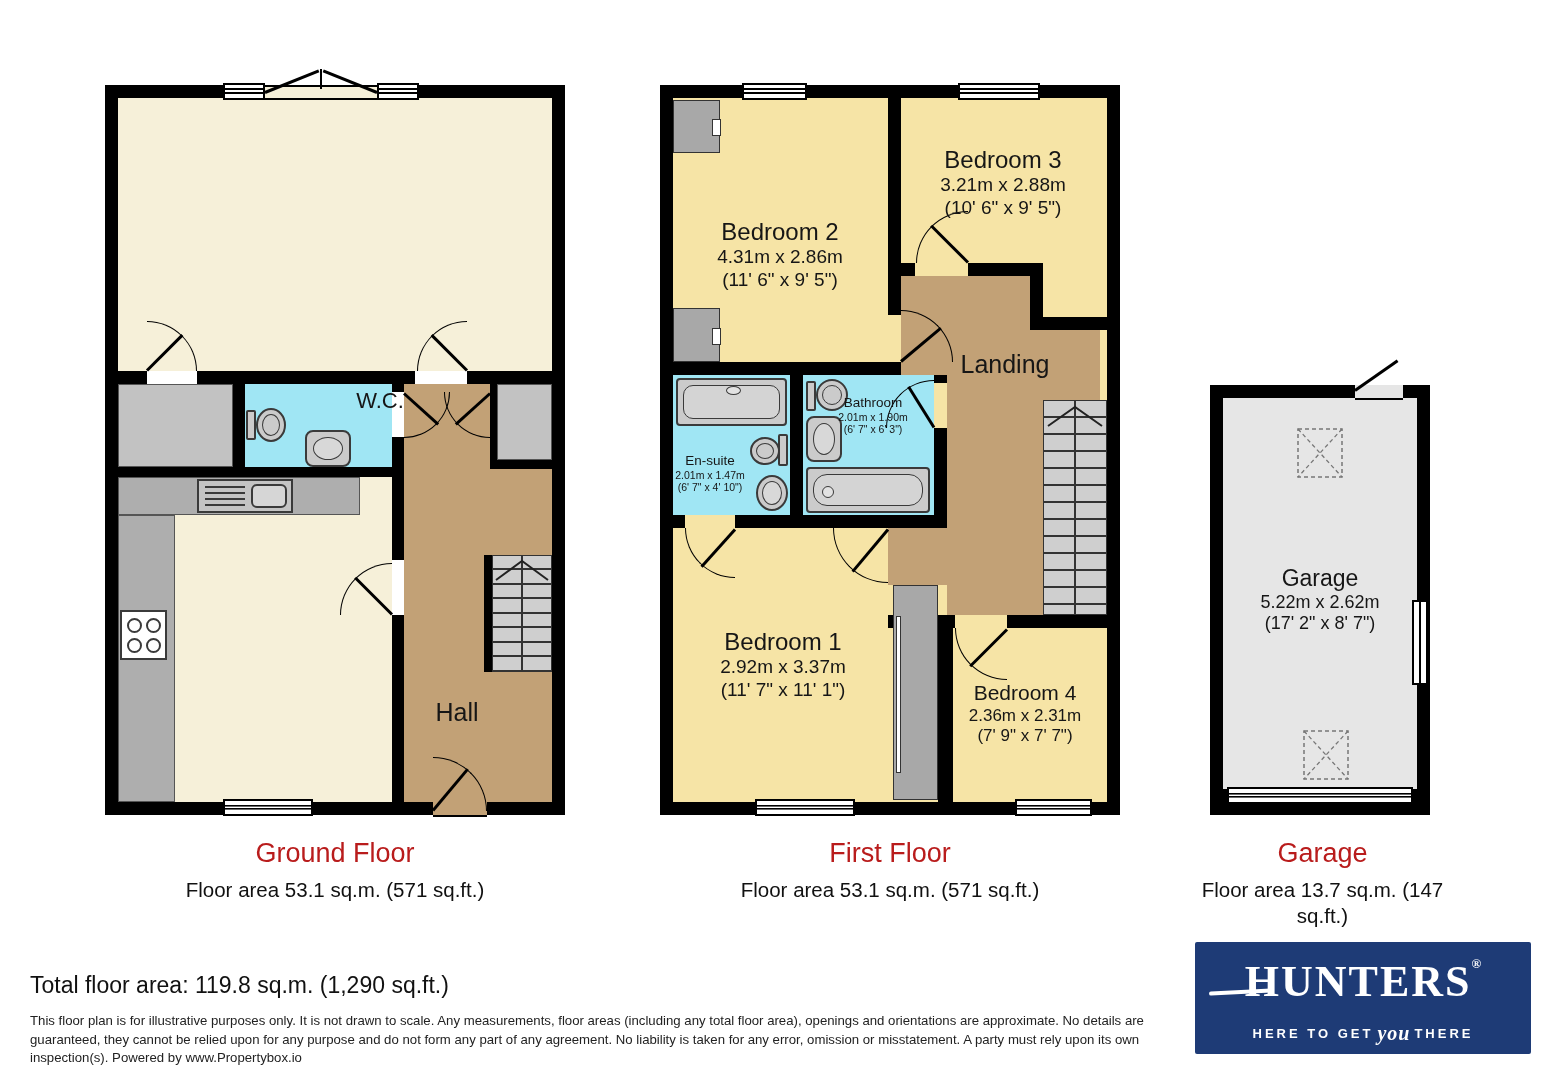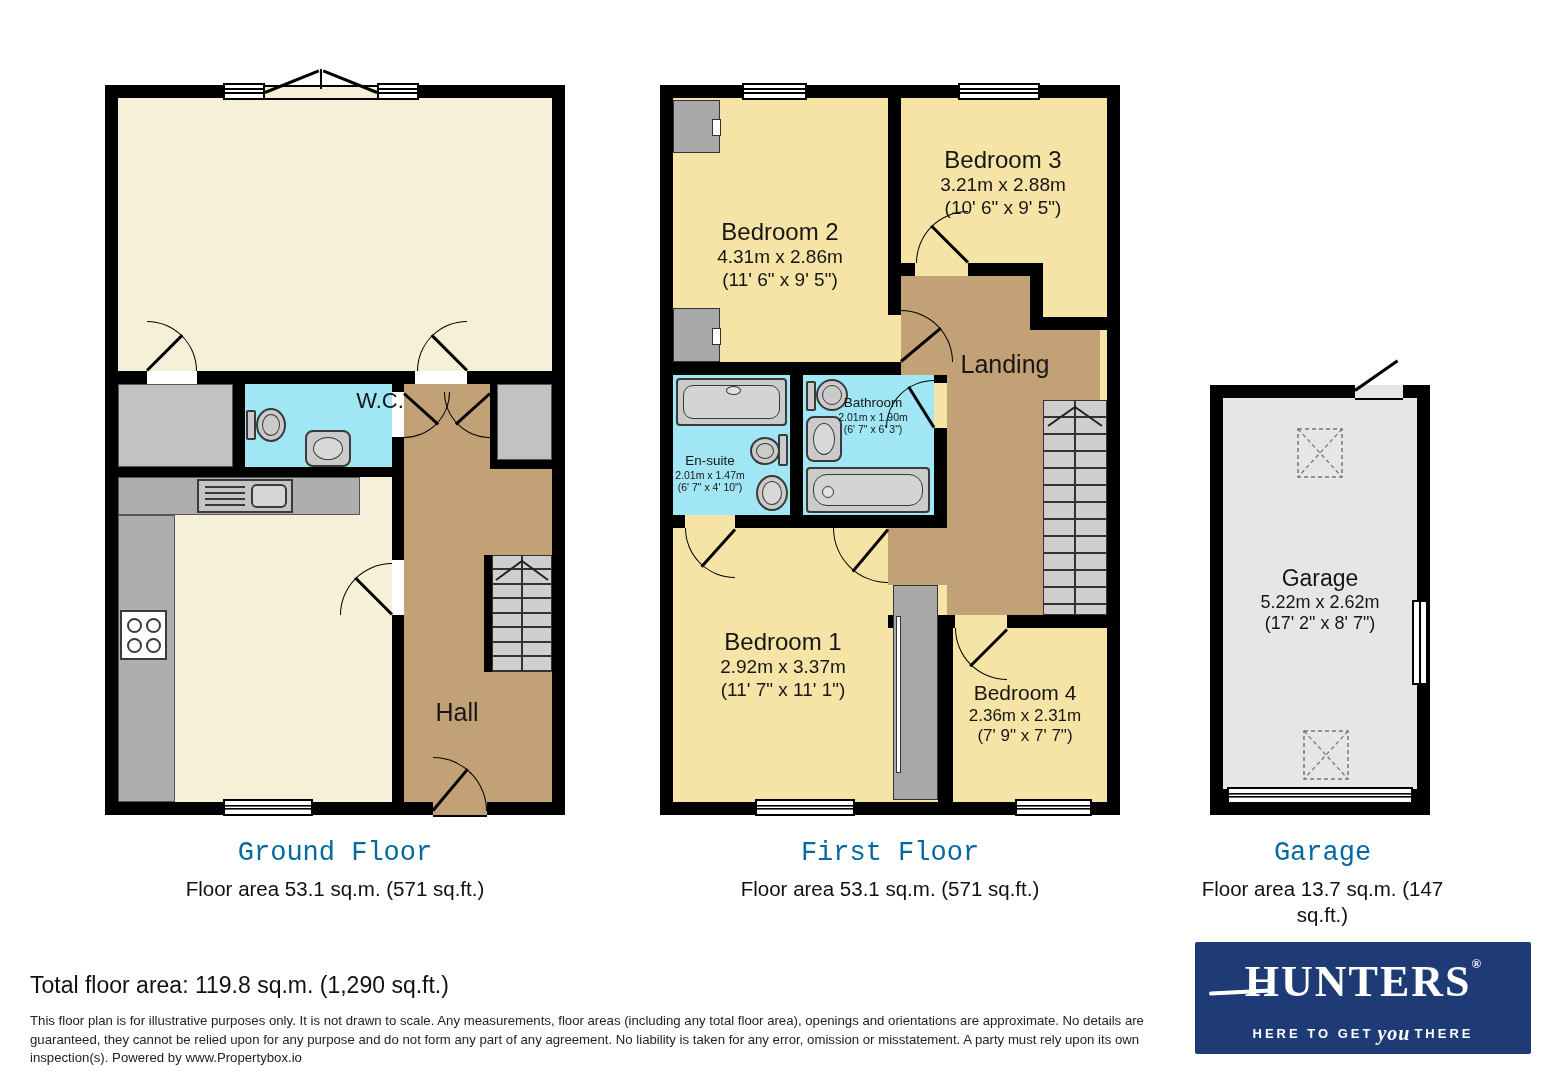--- a/index.html
+++ b/index.html
@@ -32,21 +32,21 @@
   .arc.tl{border-top-width:1.8px;border-left-width:1.8px;border-top-left-radius:100%;}
   .arc.br{border-bottom-width:1.8px;border-right-width:1.8px;border-bottom-right-radius:100%;}
   .arc.bl{border-bottom-width:1.8px;border-left-width:1.8px;border-bottom-left-radius:100%;}
   .fix{position:absolute;box-sizing:border-box;border:2px solid #3a3a3a;background:#cbcbcb;}
   .rnd{border-radius:50%;}
   .grayblock{position:absolute;background:#c2c2c2;border:1px solid #555;box-sizing:border-box;}
   .wardrobe{position:absolute;background:#a8a8a8;border:1px solid #333;box-sizing:border-box;}
   .counter{position:absolute;background:#aeaeae;border:1px solid #555;box-sizing:border-box;}
   .stairs{position:absolute;background:#cfcfcf;border:1.5px solid #333;box-sizing:border-box;}
   .titleblk{position:absolute;text-align:center;}
-  .titleblk .t{font-size:27px;color:#0369a1;font-family:Liberation Mono, monospace;}
+  .titleblk .t{font-size:27px;color:#b91c1c;}
   .titleblk .a{font-size:20.5px;color:#111;margin-top:8px;line-height:1.25;}
   .total{position:absolute;font-size:23px;color:#111;}
   .disc{position:absolute;font-size:13.2px;line-height:1.42;color:#222;}
   .banner{position:absolute;background:#1e3b76;border-radius:2px;color:#fff;}
   .banner .bt{position:absolute;left:0;right:0;top:14px;text-align:center;
       font-family:"Liberation Serif",serif;font-weight:bold;font-size:44px;letter-spacing:2px;}
   .banner .bt sup{font-size:13px;vertical-align:28px;letter-spacing:0;}
   .banner .swoosh{position:absolute;left:14px;top:48px;width:64px;height:4px;background:#fff;
       transform:rotate(-3deg);border-radius:2px;}
   .banner .tag{position:absolute;left:0;right:0;top:80px;text-align:center;font-size:13px;

